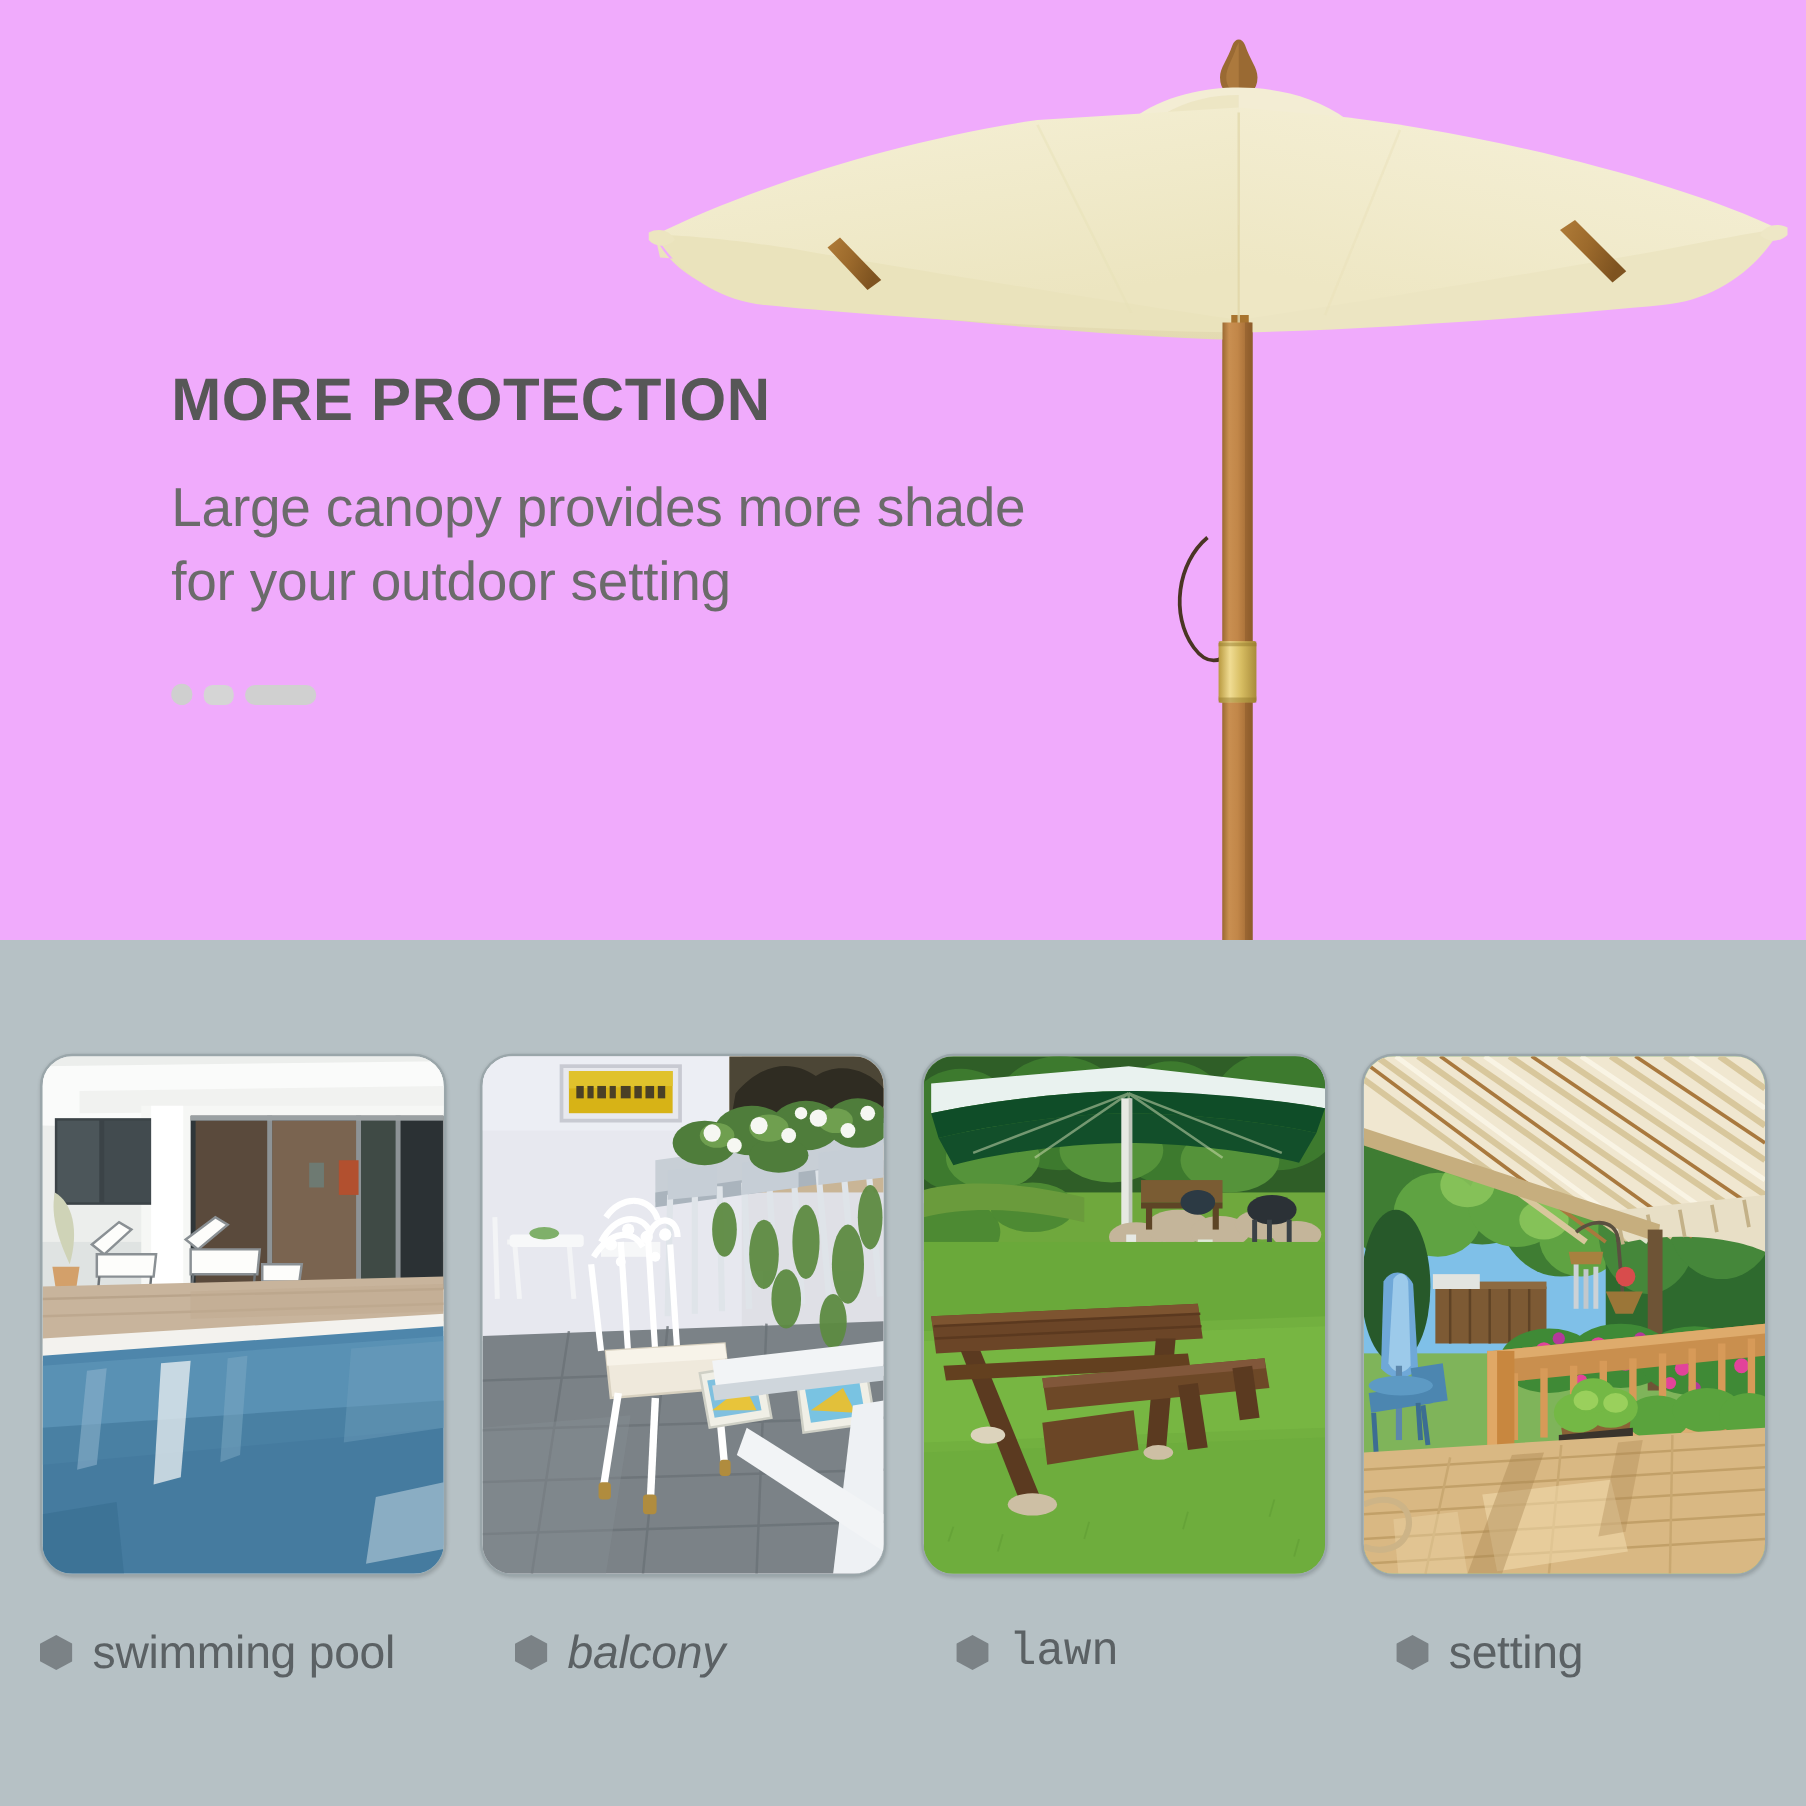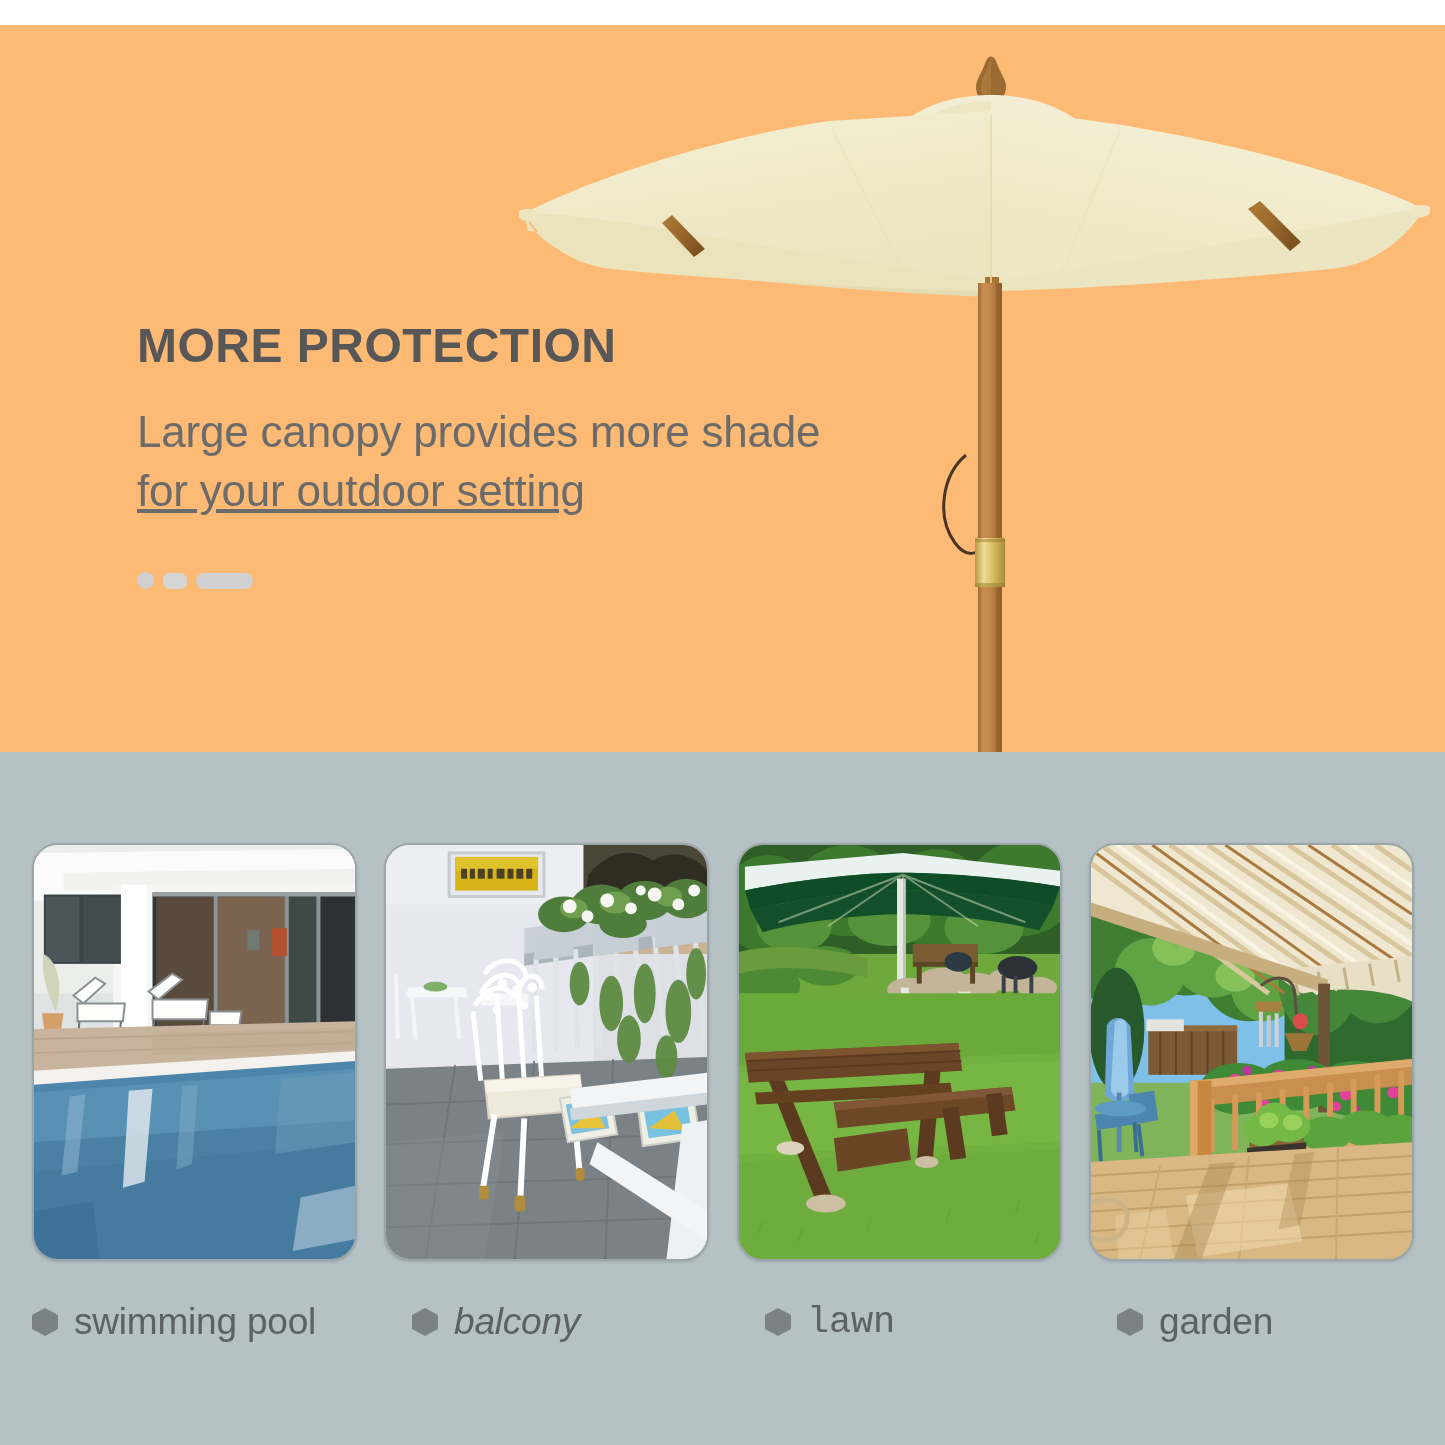--- a/index.html
+++ b/index.html
@@ -7,34 +7,34 @@
   body {
     font-family:"Liberation Sans", sans-serif;
     background:#ffffff;
     overflow:hidden;
     position:relative;
   }
 
   
   #hero {
     position:absolute; left:0; top:0; width:1445px; height:752px;
-    background:#fdba74; overflow:hidden;margin-top:25px;
+    background:#f0abfc; overflow:hidden;
   }
 
   
   #copy { position:absolute; left:137px; top:296px; width:790px; }
   #headline {
     font-size:48px; font-weight:bold; letter-spacing:0.5px;
     color:#575757; line-height:1.05; white-space:nowrap;
   }
   #subcopy {
     margin-top:32px; font-size:44px; font-weight:400;
     color:#6b6b6b; line-height:1.33; letter-spacing:-0.2px;
   }
-  #subcopy .l2 { display:block;text-decoration:underline; }
+  #subcopy .l2 { display:block; }
 
   
   #deco { position:absolute; left:137px; top:547px; display:flex; align-items:center; gap:9px; }
   #deco .d-dot   { width:17px; height:17px; border-radius:50%;  background:#cfcfcf; }
   #deco .d-sq    { width:24px; height:16px; border-radius:7px;  background:#d5d5d5; }
   #deco .d-pill  { width:57px; height:16px; border-radius:8px;  background:#d0d0d0; }
 
   
   #umbrella { position:absolute; left:0; top:0; width:1445px; height:760px; }
   #umbrella svg { display:block; }
@@ -747,16 +747,16 @@
       <span class="lbl-text">balcony</span>
     </div>
 
     <div class="lbl" id="lbl-2">
       <span class="hex"></span>
       <span class="lbl-text">lawn</span>
     </div>
 
     <div class="lbl" id="lbl-3">
       <span class="hex"></span>
-      <span class="lbl-text">garden</span>
+      <span class="lbl-text">setting</span>
     </div>
   </div>
 </div>
 
 </body></html>

